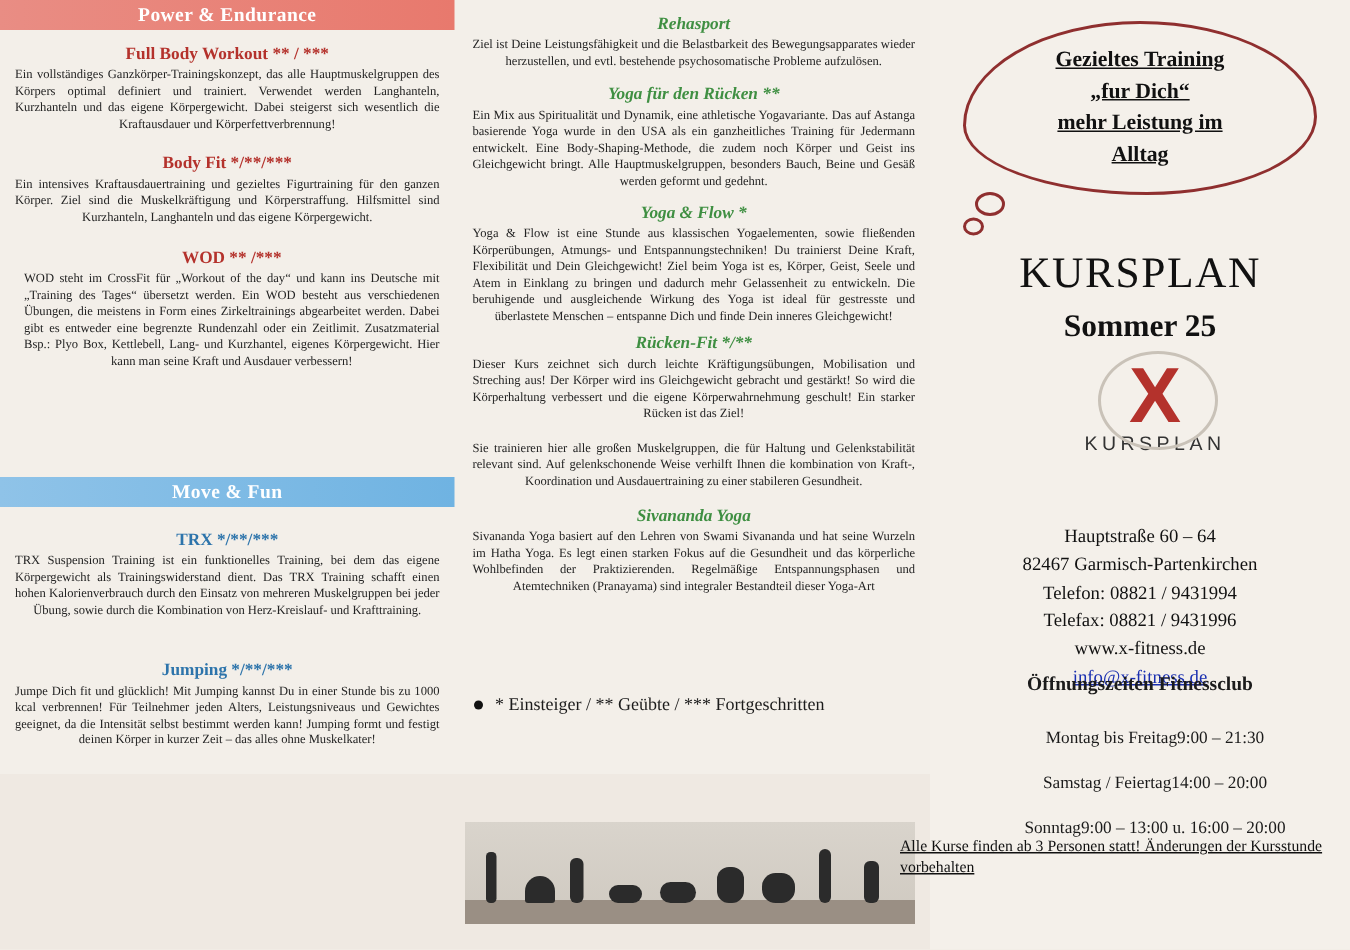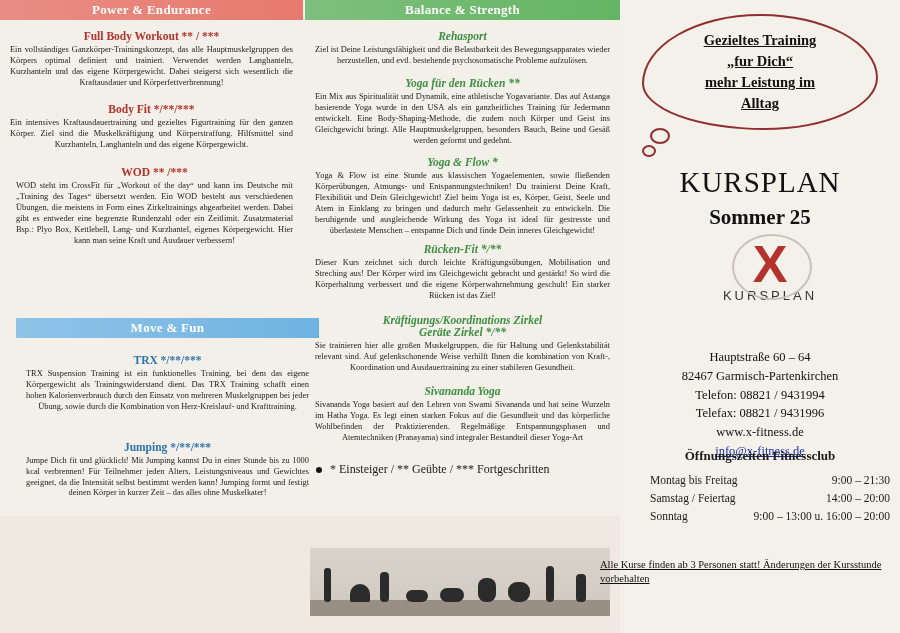--- a/index.html
+++ b/index.html
@@ -39,21 +39,21 @@
   }
   .t-red{color:#b4322c;}
   .t-green{color:#3f8f42;font-style:italic;}
   .t-blue{color:#2d74ab;}
   .b-text{
     font-size:8.4px;line-height:1.3;text-align:center;
     color:#232323;
   }
   .b-text.justify{text-align:justify;text-align-last:center;}
 
-  .move-wrap{position:absolute;left:16px;top:318px;width:303px;}
+  .move-wrap{position:absolute;left:0;top:318px;width:303px;}
 
   .legend{
     position:absolute;left:316px;top:462px;width:300px;
     font-size:12px;
   }
   .legend .bullet{
     display:inline-block;width:6px;height:6px;border-radius:50%;
     background:#111;vertical-align:middle;margin-right:8px;
   }
 
@@ -118,21 +118,21 @@
     font-size:12.5px;line-height:1.5;color:#111;
   }
   .addr .link{color:#1a2fb0;text-decoration:underline;}
   .oeff-title{
     position:absolute;left:8px;top:448px;width:264px;text-align:center;
     font-size:13px;font-weight:bold;
   }
   .hours{
     position:absolute;left:30px;top:472px;width:240px;font-size:11.5px;
   }
-  .hours .row{display:flex;justify-content:space-between;line-height:1.55;}
+  .hours .row{display:flex;justify-content:center;line-height:1.55;margin-top:12px;}
   .hours .row .d{text-align:left;}
   .hours .row .t{text-align:right;}
   .note{
     position:absolute;left:600px;top:558px;width:296px;
     font-size:10.5px;line-height:1.35;color:#111;text-decoration:underline;
   }
   
   .ghost{
     position:absolute;color:rgba(120,115,110,.20);font-size:9px;
     font-family:"Liberation Sans", sans-serif;pointer-events:none;
@@ -178,21 +178,20 @@
         </div>
 
         <div class="block" style="margin-top:28px;">
           <div class="b-title t-blue">Jumping */**/***</div>
           <div class="b-text justify">Jumpe Dich fit und glücklich! Mit Jumping kannst Du in einer Stunde bis zu 1000 kcal verbrennen! Für Teilnehmer jeden Alters, Leistungsniveaus und Gewichtes geeignet, da die Intensität selbst bestimmt werden kann! Jumping formt und festigt deinen Körper in kurzer Zeit – das alles ohne Muskelkater!</div>
         </div>
       </div>
     </div>
 
     <div class="col colB">
-      <div class="band band-balance">Balance &amp; Strength</div>
 
       <div class="block">
         <div class="b-title t-green">Rehasport</div>
         <div class="b-text justify">Ziel ist Deine Leistungsfähigkeit und die Belastbarkeit des Bewegungsapparates wieder herzustellen, und evtl. bestehende psychosomatische Probleme aufzulösen.</div>
       </div>
 
       <div class="block" style="margin-top:10px;">
         <div class="b-title t-green">Yoga für den Rücken **</div>
         <div class="b-text justify">Ein Mix aus Spiritualität und Dynamik, eine athletische Yogavariante. Das auf Astanga basierende Yoga wurde in den USA als ein ganzheitliches Training für Jedermann entwickelt. Eine Body-Shaping-Methode, die zudem noch Körper und Geist ins Gleichgewicht bringt. Alle Hauptmuskelgruppen, besonders Bauch, Beine und Gesäß werden geformt und gedehnt.</div>
       </div>
@@ -201,22 +200,20 @@
         <div class="b-title t-green">Yoga &amp; Flow *</div>
         <div class="b-text justify">Yoga &amp; Flow ist eine Stunde aus klassischen Yogaelementen, sowie fließenden Körperübungen, Atmungs- und Entspannungstechniken! Du trainierst Deine Kraft, Flexibilität und Dein Gleichgewicht! Ziel beim Yoga ist es, Körper, Geist, Seele und Atem in Einklang zu bringen und dadurch mehr Gelassenheit zu entwickeln. Die beruhigende und ausgleichende Wirkung des Yoga ist ideal für gestresste und überlastete Menschen – entspanne Dich und finde Dein inneres Gleichgewicht!</div>
       </div>
 
       <div class="block" style="margin-top:6px;">
         <div class="b-title t-green">Rücken-Fit */**</div>
         <div class="b-text justify">Dieser Kurs zeichnet sich durch leichte Kräftigungsübungen, Mobilisation und Streching aus! Der Körper wird ins Gleichgewicht gebracht und gestärkt! So wird die Körperhaltung verbessert und die eigene Körperwahrnehmung geschult! Ein starker Rücken ist das Ziel!</div>
       </div>
 
       <div class="block" style="margin-top:12px;">
-        <div class="b-title t-green" style="white-space:pre-line;">Kräftigungs/Koordinations Zirkel
-Geräte Zirkel */**</div>
         <div class="b-text justify">Sie trainieren hier alle großen Muskelgruppen, die für Haltung und Gelenkstabilität relevant sind. Auf gelenkschonende Weise verhilft Ihnen die kombination von Kraft-, Koordination und Ausdauertraining zu einer stabileren Gesundheit.</div>
       </div>
 
       <div class="block" style="margin-top:12px;">
         <div class="b-title t-green">Sivananda Yoga</div>
         <div class="b-text justify">Sivananda Yoga basiert auf den Lehren von Swami Sivananda und hat seine Wurzeln im Hatha Yoga. Es legt einen starken Fokus auf die Gesundheit und das körperliche Wohlbefinden der Praktizierenden. Regelmäßige Entspannungsphasen und Atemtechniken (Pranayama) sind integraler Bestandteil dieser Yoga-Art</div>
       </div>
     </div>
 
     <div class="legend">

